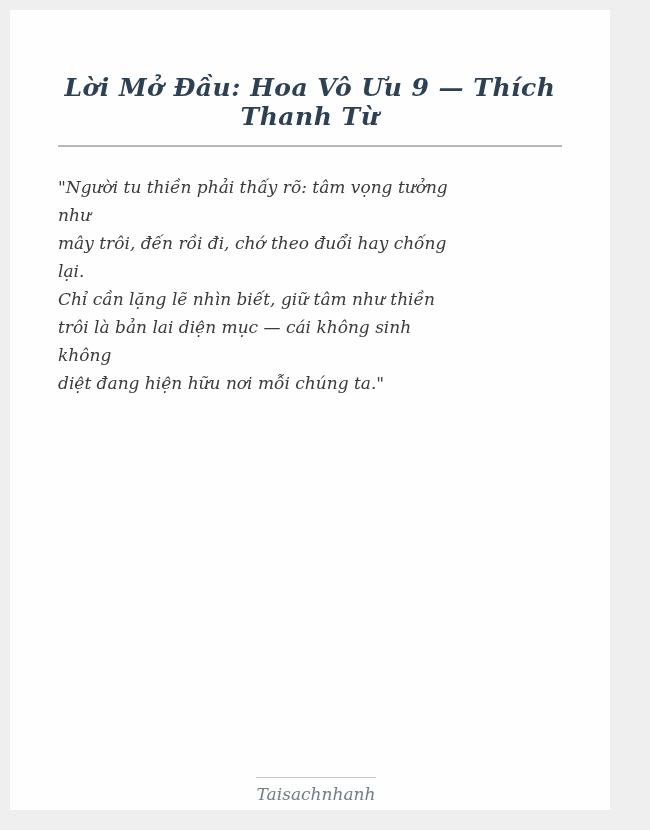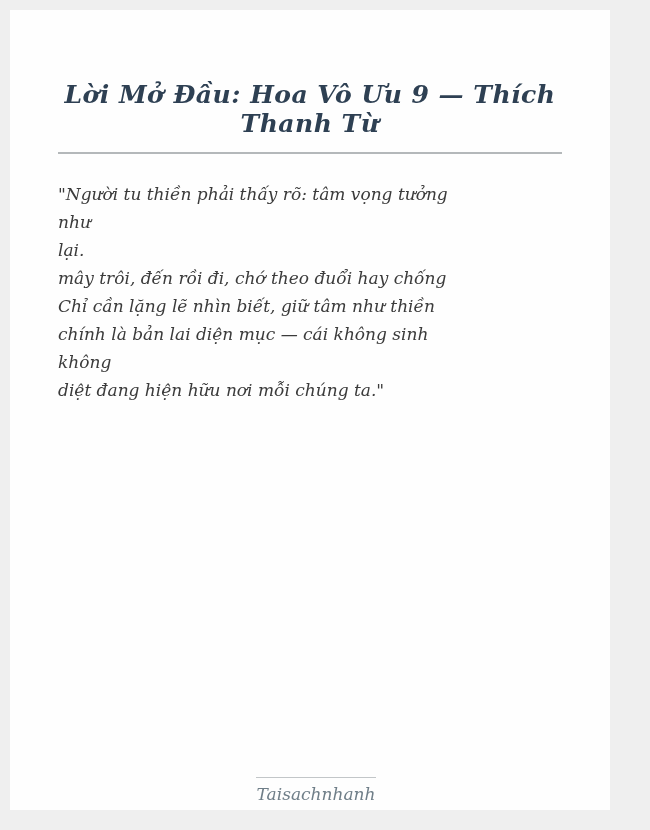--- a/index.html
+++ b/index.html
@@ -17,21 +17,21 @@
   }
   .page {
     position: absolute;
     left: 10px;
     top: 10px;
     width: 600px;
     height: 800px;
     background: #fefefe;
   }
   .page-title {
-    margin: 12px;
+    margin: 5px;
     padding-top: 58px;
     text-align: center;
     font-size: 25px;
     font-weight: bold;
     font-style: italic;
     letter-spacing: 0.5px;
     color: #2e4053;
     font-family: "DejaVu Serif", serif;
   }
   .title-divider {
@@ -82,24 +82,24 @@
 <div class="canvas">
   <div class="page">
 
     <h1 class="page-title">Lời Mở Đầu: Hoa Vô Ưu 9 — Thích Thanh Từ</h1>
 
     <hr class="title-divider">
 
     <div class="body-text">
       <span class="body-line">"Người tu thiền phải thấy rõ: tâm vọng tưởng</span>
       <span class="body-line">như</span>
+      <span class="body-line">mây trôi, đến rồi đi, chớ theo đuổi hay chống</span>
       <span class="body-line">lại.</span>
-      <span class="body-line">mây trôi, đến rồi đi, chớ theo đuổi hay chống</span>
       <span class="body-line">Chỉ cần lặng lẽ nhìn biết, giữ tâm như thiền</span>
-      <span class="body-line">chính là bản lai diện mục — cái không sinh</span>
+      <span class="body-line">trôi là bản lai diện mục — cái không sinh</span>
       <span class="body-line">không</span>
       <span class="body-line">diệt đang hiện hữu nơi mỗi chúng ta."</span>
     </div>
 
     <div class="page-footer">
       <hr class="footer-divider">
       <div class="footer-brand">Taisachnhanh</div>
     </div>
 
   </div>

